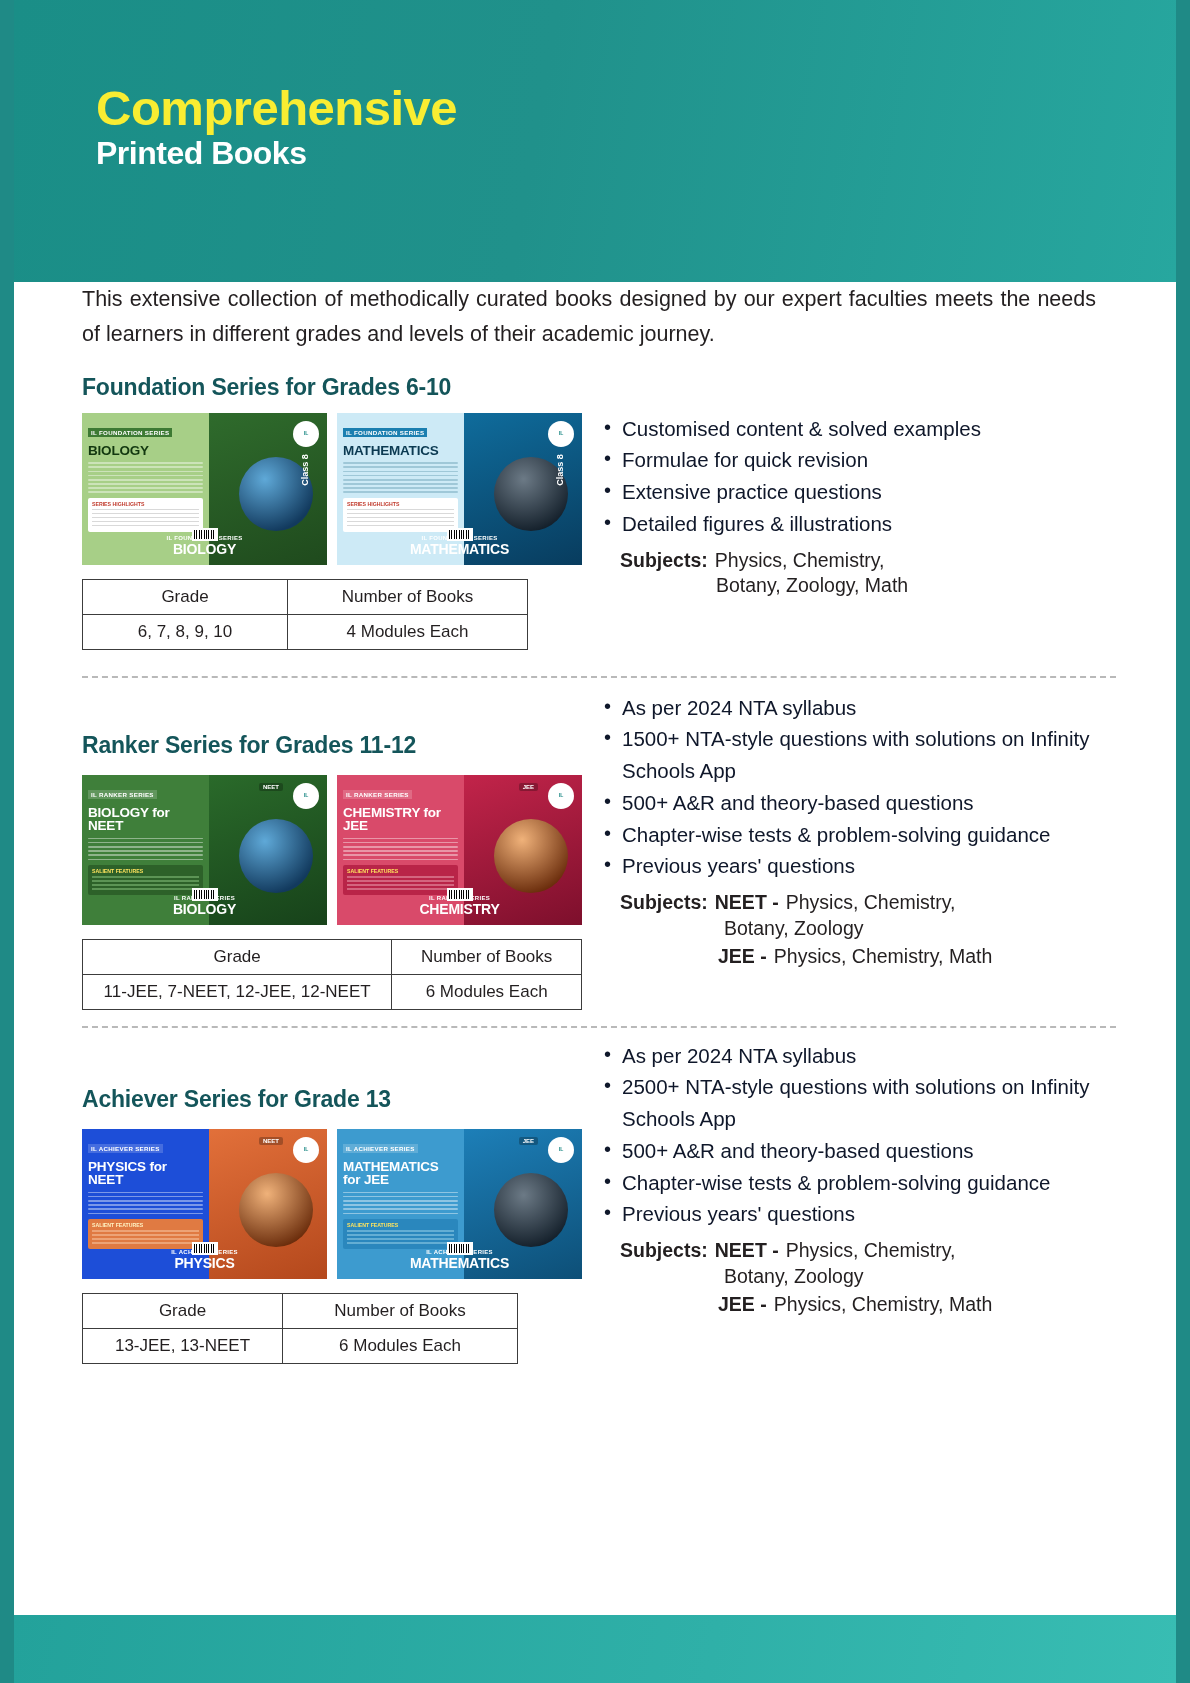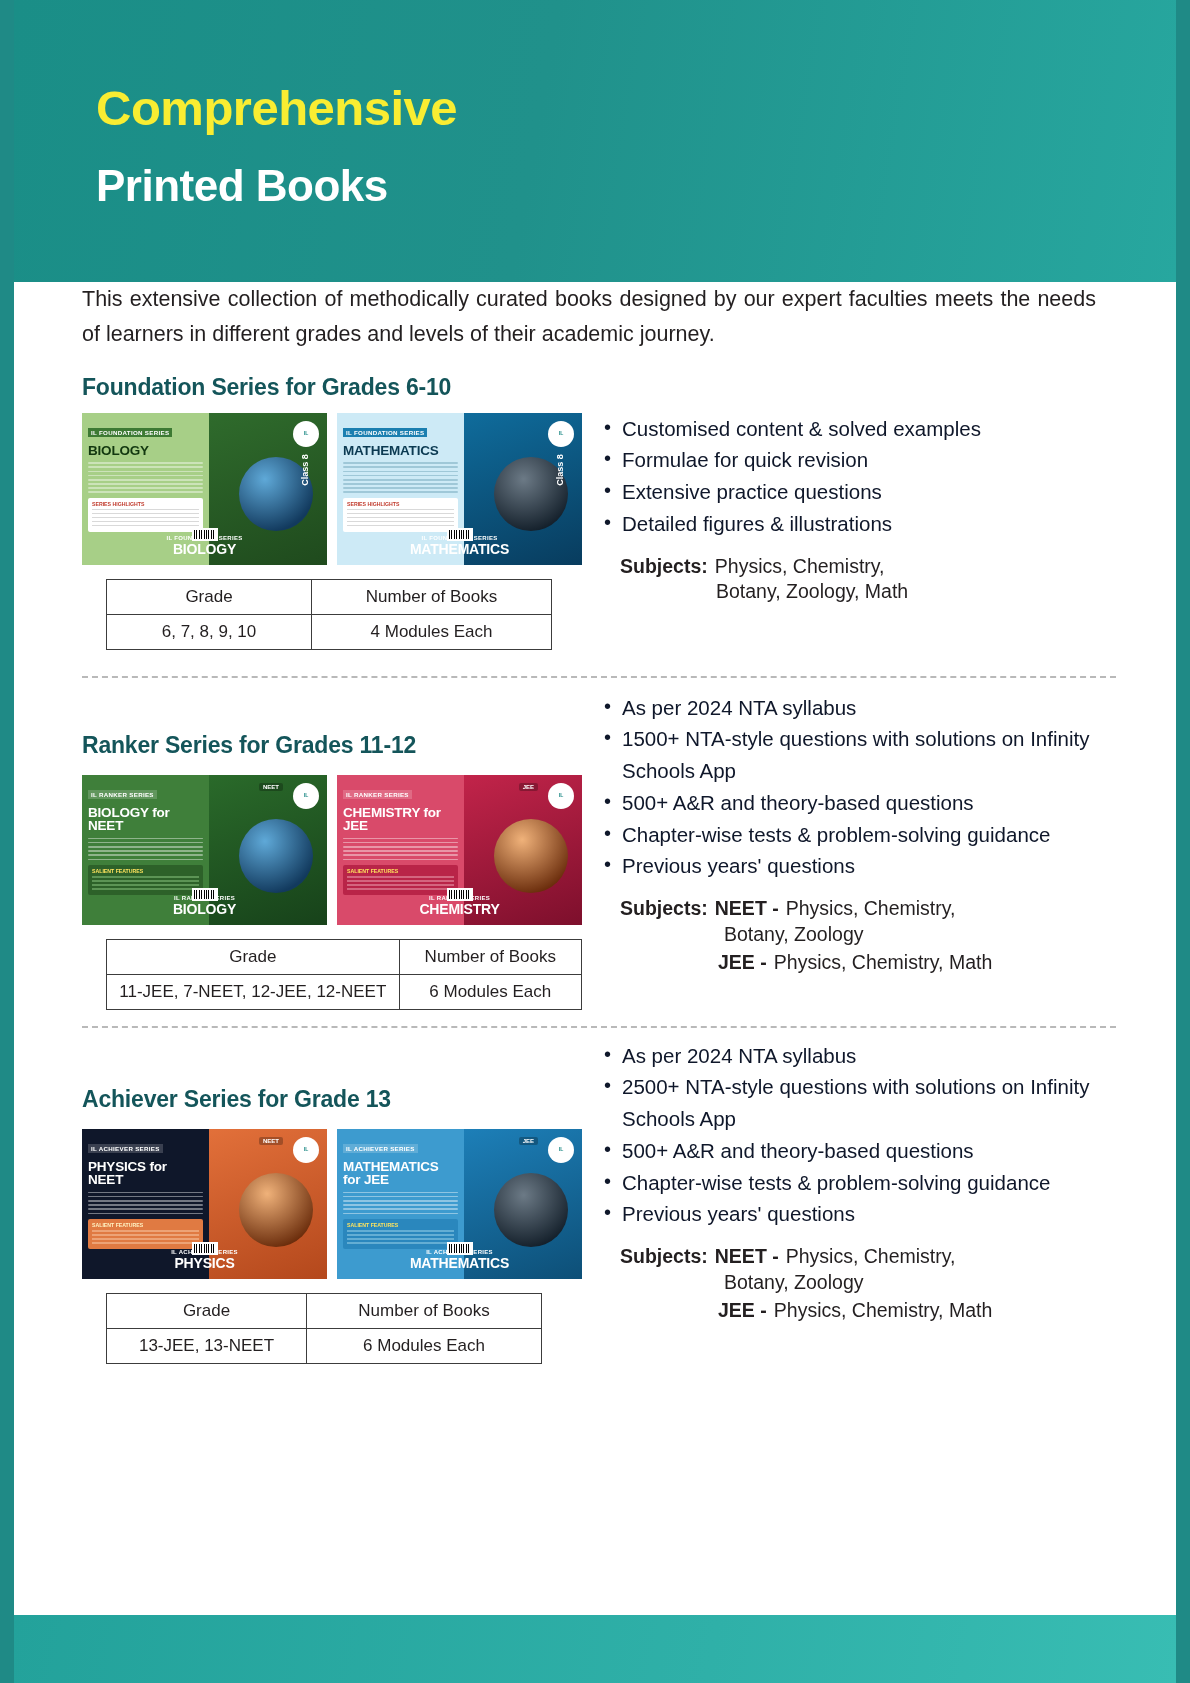--- a/index.html
+++ b/index.html
@@ -26,26 +26,26 @@
   }
   .top-band-inner { padding: 84px 0 0 82px; }
   .title-1 {
     font-size: 49px;
     font-weight: 800;
     letter-spacing: -0.5px;
     color: #f9ed32;
     line-height: 1.0;
   }
   .title-2 {
-    font-size: 44px;
+    font-size: 32px;
     font-weight: 800;
     letter-spacing: -0.5px;
     color: #ffffff;
     line-height: 1.0;
-    margin-top: 31px;
+    margin-top: 4px;
   }
   .bottom-band {
     position: absolute;
     left: 0; right: 0; bottom: 0;
     height: 68px;
     background: linear-gradient(100deg, #23a29b 0%, #2fb0a8 60%, #38bdb3 100%);
   }
   .content {
     position: absolute;
     left: 0; right: 0; top: 252px; bottom: 68px;
@@ -141,21 +141,20 @@
     display: block; height: 100%;
     background: repeating-linear-gradient(90deg,#000 0 1px,#fff 1px 2.4px);
   }
 
   
   table.info {
     border-collapse: collapse;
     margin-top: 14px;
     font-size: 17px;
     color: #231f20;
-    margin-left: 24px;
   }
   table.info th, table.info td {
     border: 1px solid #3c3c3c;
     padding: 7px 10px;
     text-align: center;
     font-weight: 400;
   }
   table.info th { font-weight: 400; }
 
   ul.feats { list-style: none; }
@@ -165,21 +164,21 @@
     font-size: 20.5px;
     line-height: 1.55;
     color: #0f172a;
   }
   ul.feats li::before {
     content: "•";
     position: absolute; left: 2px; top: -1px;
     font-size: 20px;
   }
   .subjects {
-    margin-top: 14px;
+    margin-top: 8px;
     font-size: 19.5px;
     line-height: 1.3;
     color: #231f20;
   }
   .subjects .lbl { font-weight: 700; }
   .subjects .rowline { display: flex; }
   .subjects .tag { font-weight: 700; white-space: nowrap; }
   .dashed {
     border: 0;
     border-top: 2px dashed #b9b9b9;
@@ -443,21 +442,21 @@
     <div class="section" style="margin-top:12px;">
       <div class="row">
         <div class="left-col">
           <div class="sec-title" style="margin-top:46px;">Achiever Series for Grade 13</div>
 
           <div class="books" style="margin-top:16px;">
 
             <div class="bookset tall">
               <div class="bk-bg" style="background:#f0a070;"></div>
               <div class="bk-right" style="background:linear-gradient(160deg,#e2703a,#b4481c);"></div>
-              <div class="bk-left" style="background:#0f172a;">
+              <div class="bk-left" style="background:#1d4ed8;">
                 <span class="bk-series">IL ACHIEVER SERIES</span>
                 <div class="bk-subject">PHYSICS for NEET</div>
                 <div class="bk-lines">
                     <i></i>
                     <i></i>
                     <i></i>
                     <i></i>
                     <i></i>
                     <i></i>
                   </div>

